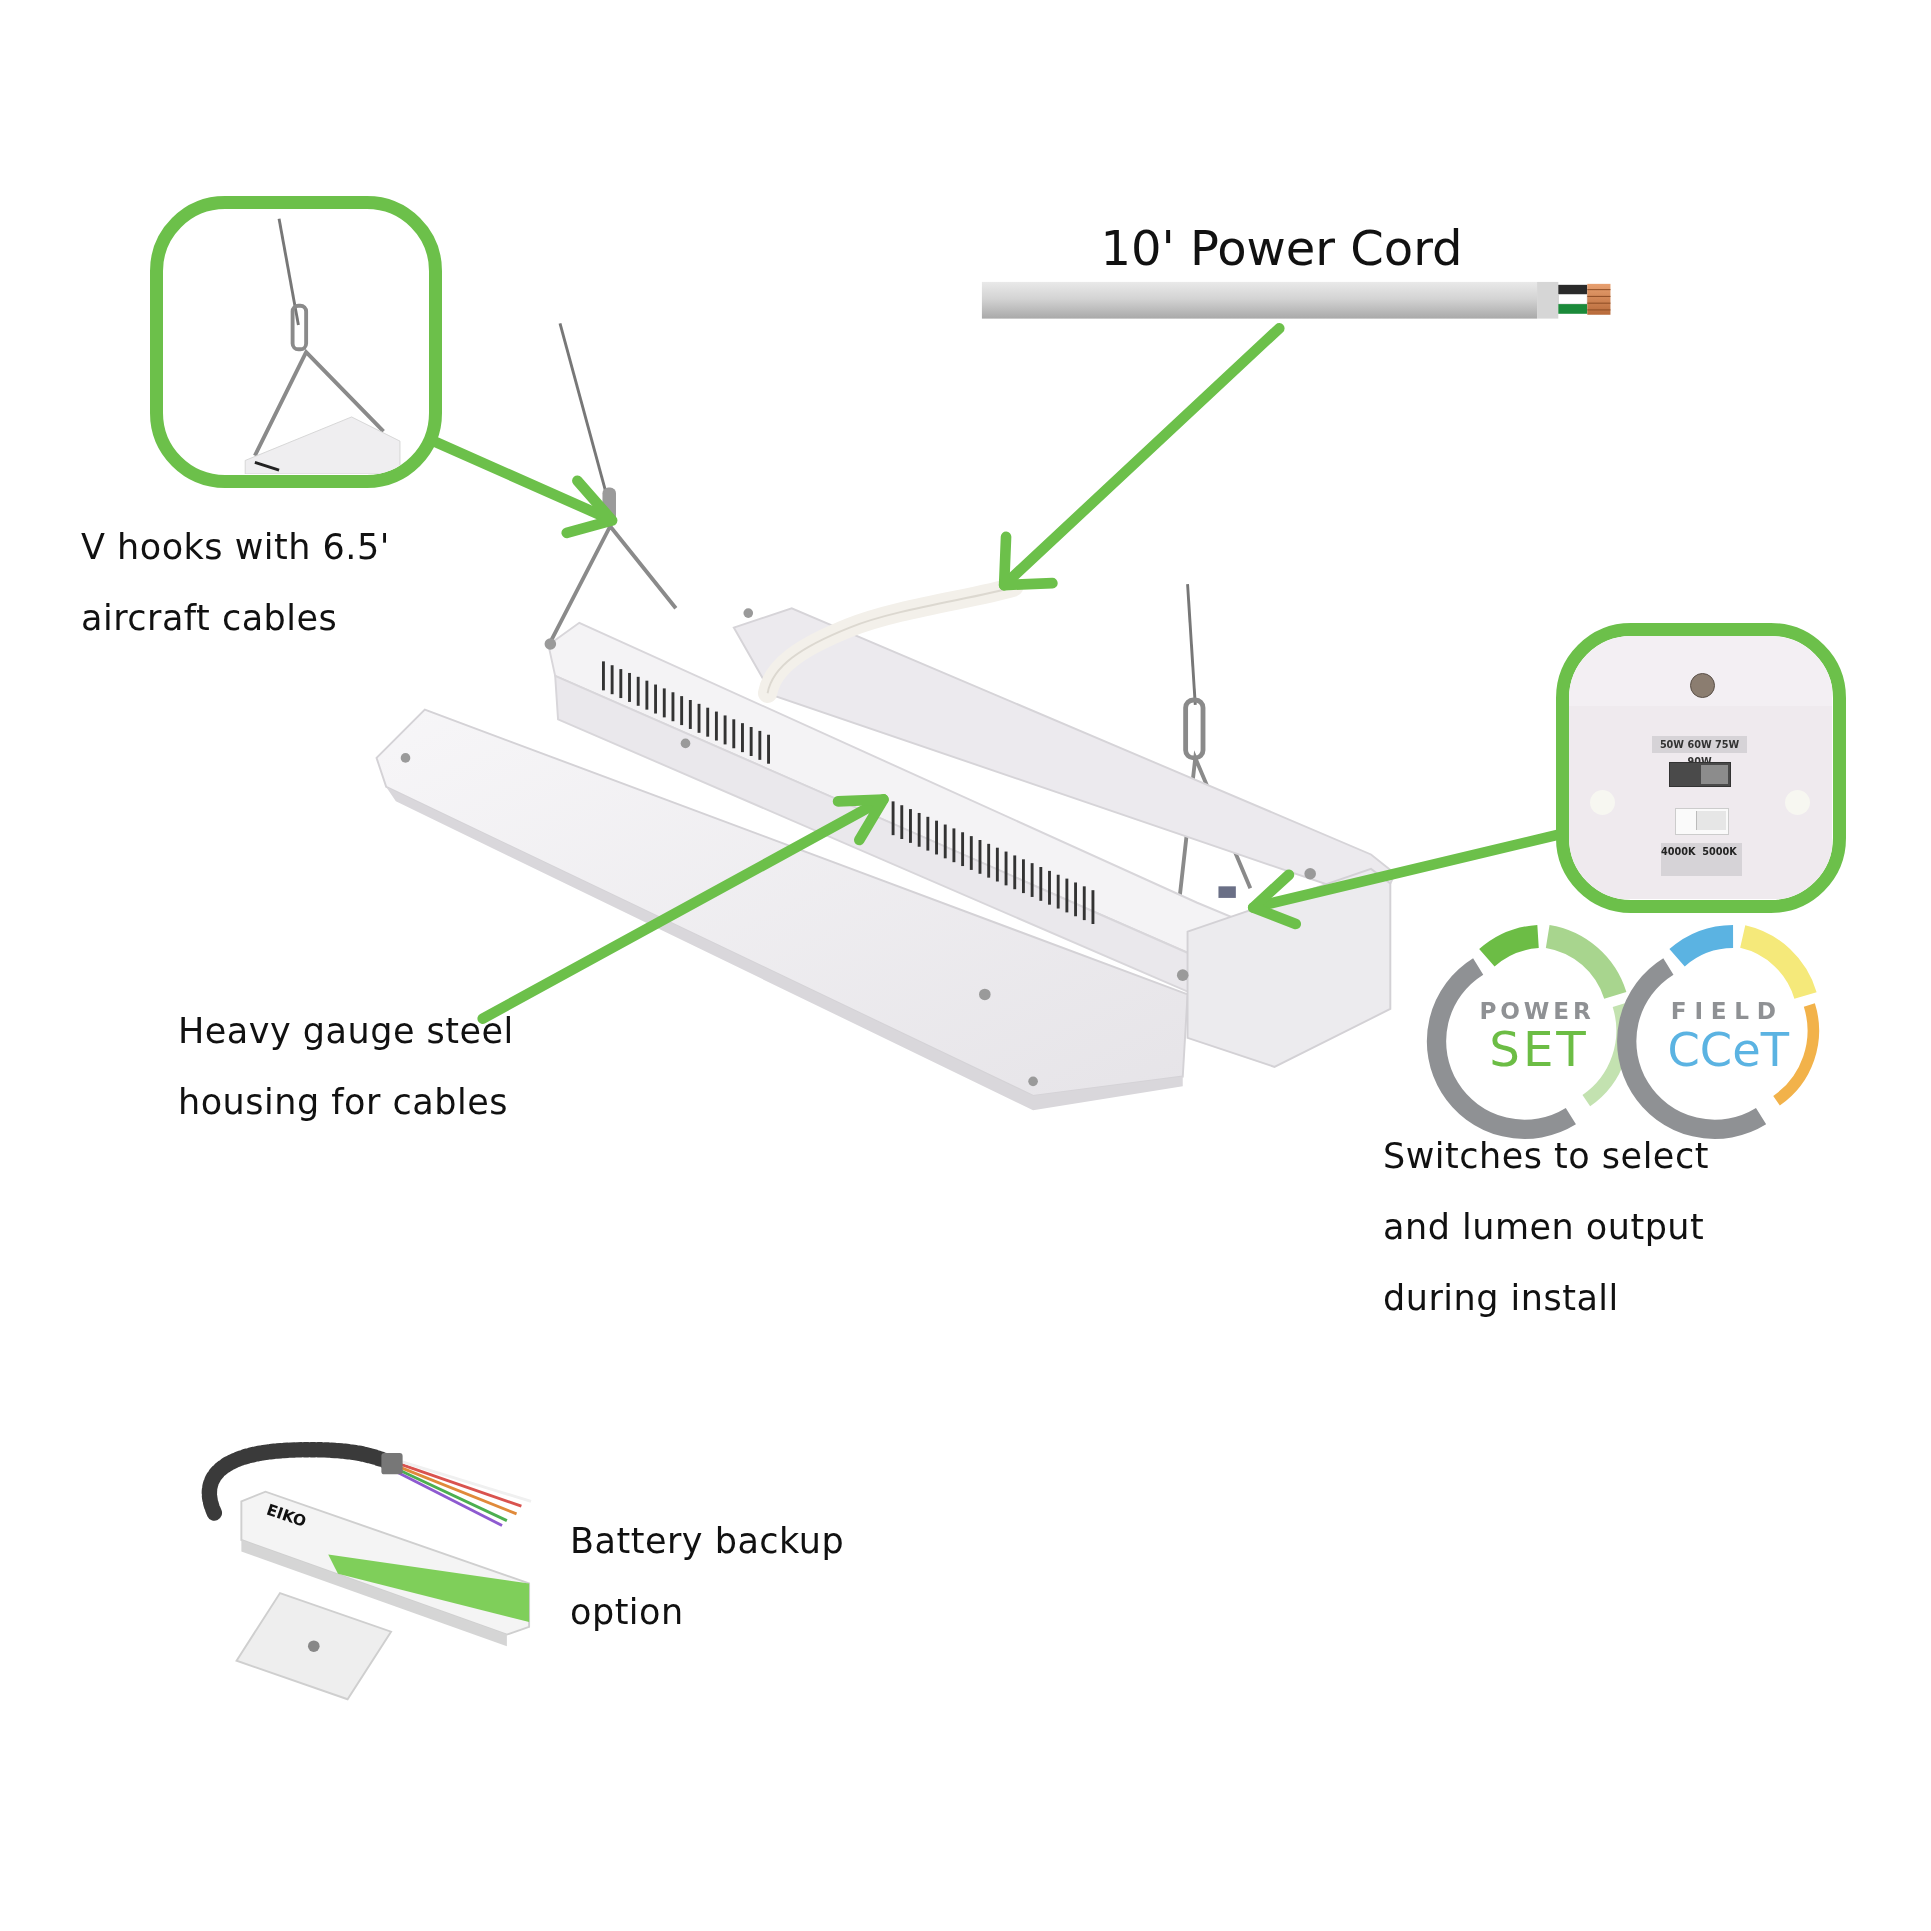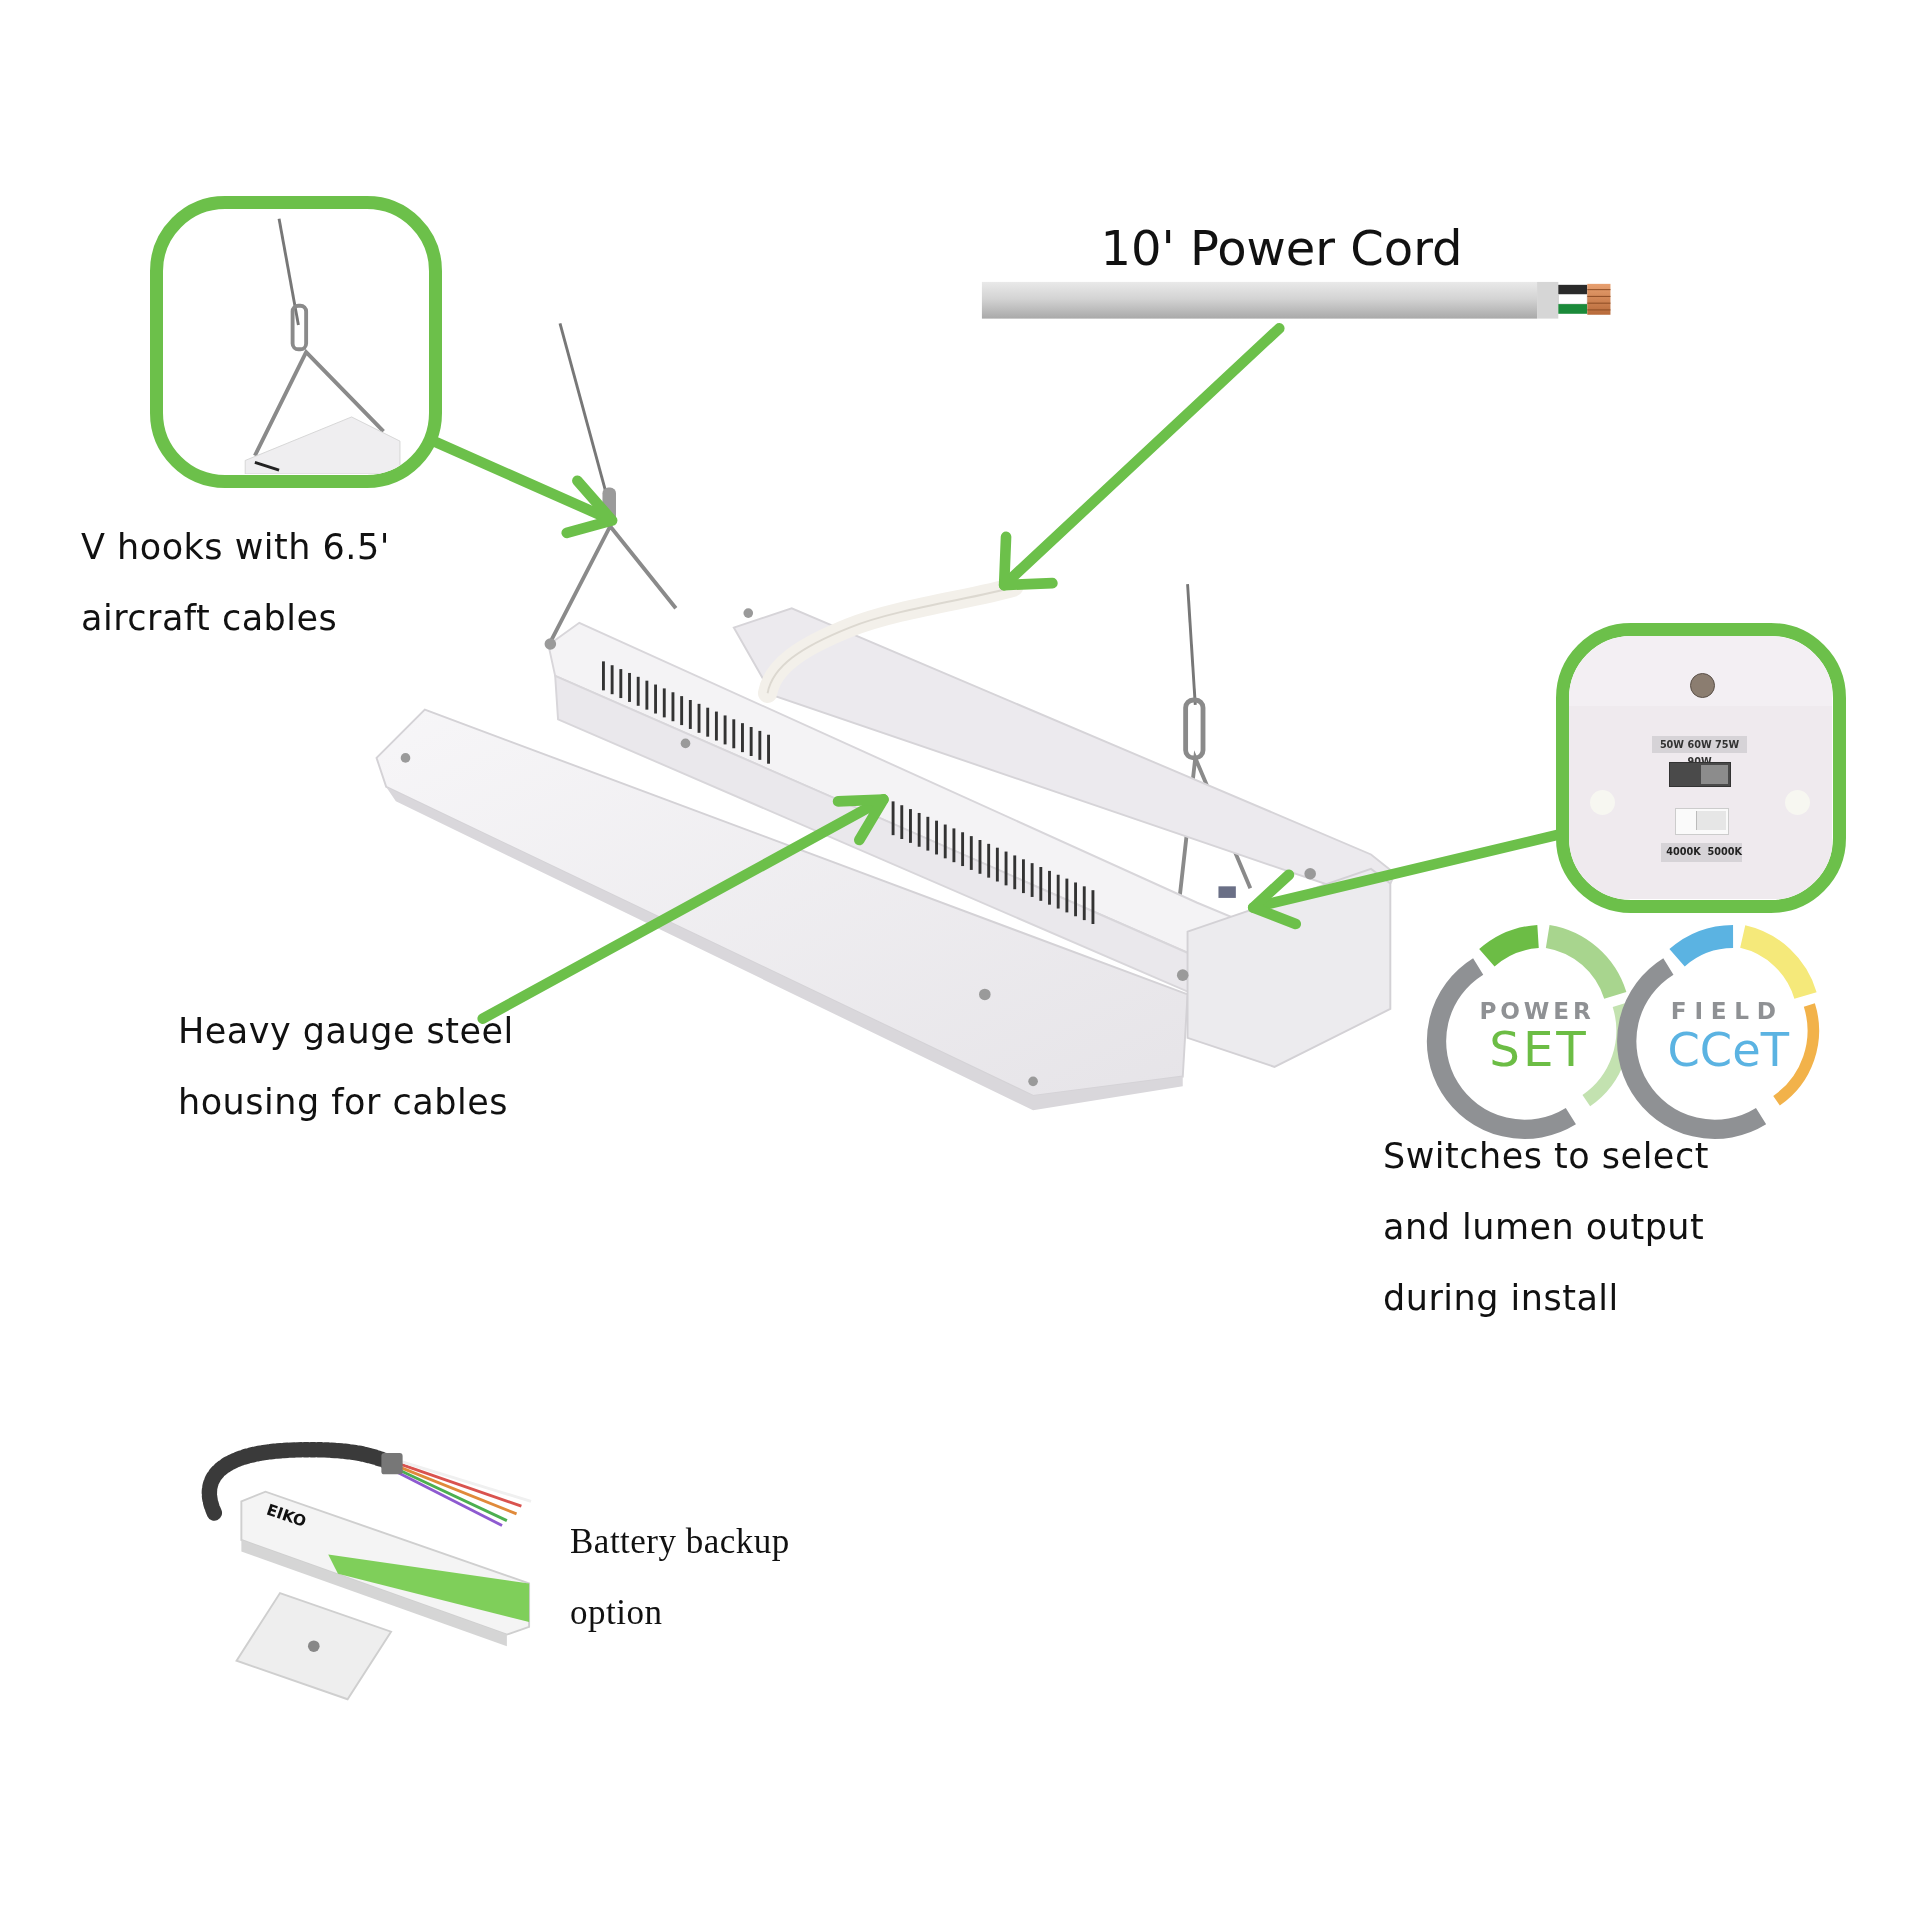--- a/index.html
+++ b/index.html
@@ -206,38 +206,38 @@
   <div class="abs" style="left:121px; top:37px; width:23px; height:23px; border-radius:50%; background:#8b7d70; border:1.9px solid #5a5048;"></div>
   <div class="abs" style="left:83px; top:100px; width:95px; height:17.4px; background:#d6d3d7; font-size:9.7px; font-weight:700; text-align:center; line-height:17.4px; color:#333;">50W 60W 75W 90W</div>
   <div class="abs" style="left:100px; top:126px; width:60px; height:23px; background:#4a4a4a; border:1px solid #333;">
     <div style="position:absolute; right:1.9px; top:1.9px; width:27px; height:19.3px; background:#8c8c8c;"></div>
   </div>
   <div class="abs" style="left:21px; top:154px; width:25px; height:25px; border-radius:50%; background:#f7f7f1;"></div>
   <div class="abs" style="left:216px; top:154px; width:25px; height:25px; border-radius:50%; background:#f7f7f1;"></div>
   <div class="abs" style="left:106px; top:172px; width:52px; height:25px; background:#fafafa; border:1px solid #ccc;">
     <div style="position:absolute; right:1.9px; top:1.9px; width:29px; height:19.3px; background:#e6e6e6; border-left:1px solid #bbb;"></div>
   </div>
-  <div class="abs" style="left:92px; top:207px; width:81px; height:19px; background:#d6d3d7; font-size:9.7px; font-weight:700; text-align:right; line-height:17.4px; color:#222; white-space:pre;">4000K  5000K</div>
+  <div class="abs" style="left:92px; top:207px; width:81px; height:33px; background:#d6d3d7; font-size:9.7px; font-weight:700; text-align:left; line-height:17.4px; color:#222; white-space:pre;">4000K  5000K</div>
 </div>
 
 <div class="cord-title">10' Power Cord</div>
 
 <div class="label" style="left:81px; top:512px;">
   <div>V hooks with 6.5'</div>
   <div>aircraft cables</div>
 </div>
 
 <div class="label" style="left:178px; top:996px;">
   <div>Heavy gauge steel</div>
   <div>housing for cables</div>
 </div>
 
 <div class="label" style="left:1383px; top:1121px;">
   <div>Switches to select</div>
   <div>and lumen output</div>
   <div>during install</div>
 </div>
 
-<div class="label" style="left:570px; top:1506px;font-family:Liberation Serif, serif;">
+<div class="label" style="left:570px; top:1506px;">
   <div>Battery backup</div>
   <div>option</div>
 </div>
 
 
 </body></html>

